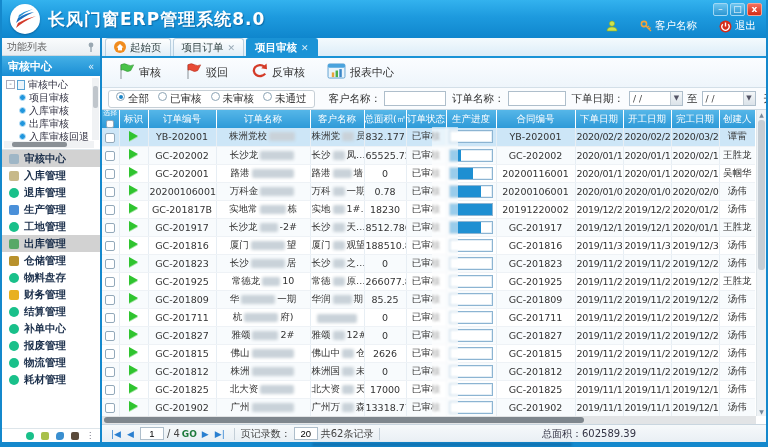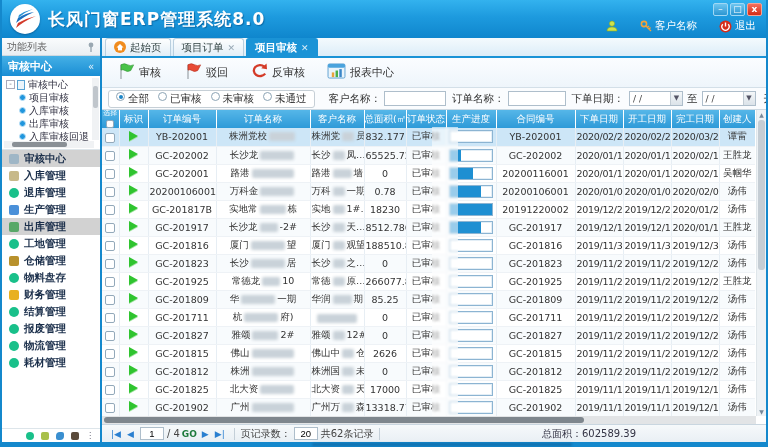--- a/index.html
+++ b/index.html
@@ -212,43 +212,47 @@
             <span>入库管理</span>
           </div>
           <div class="mod">
             <span class="mico" style="background: rgb(25, 192, 138);"></span>
             <span>退库管理</span>
           </div>
           <div class="mod">
             <span class="mico sq" style="background: rgb(74, 144, 217);"></span>
             <span>生产管理</span>
           </div>
+          <div class="mod">
+            <span class="mico" style="background: rgb(25, 192, 138);"></span>
+            <span>工地管理</span>
+          </div>
           <div class="mod active">
             <span class="mico sq" style="background: rgb(88, 168, 104);"></span>
             <span>出库管理</span>
           </div>
           <div class="mod">
-            <span class="mico" style="background: rgb(25, 192, 138);"></span>
-            <span>工地管理</span>
-          </div>
-          <div class="mod">
             <span class="mico sq" style="background: rgb(184, 145, 44);"></span>
             <span>仓储管理</span>
           </div>
           <div class="mod">
             <span class="mico" style="background: rgb(25, 192, 138);"></span>
             <span>物料盘存</span>
           </div>
           <div class="mod">
             <span class="mico sq" style="background: rgb(232, 176, 32);"></span>
             <span>财务管理</span>
           </div>
           <div class="mod">
             <span class="mico" style="background: rgb(25, 192, 138);"></span>
             <span>结算管理</span>
+          </div>
+          <div class="mod">
+            <span class="mico" style="background: rgb(25, 192, 138);"></span>
+            <span>补单中心</span>
           </div>
           <div class="mod">
             <span class="mico" style="background: rgb(25, 192, 138);"></span>
             <span>报废管理</span>
           </div>
           <div class="mod">
             <span class="mico" style="background: rgb(25, 192, 138);"></span>
             <span>物流管理</span>
           </div>
           <div class="mod">

